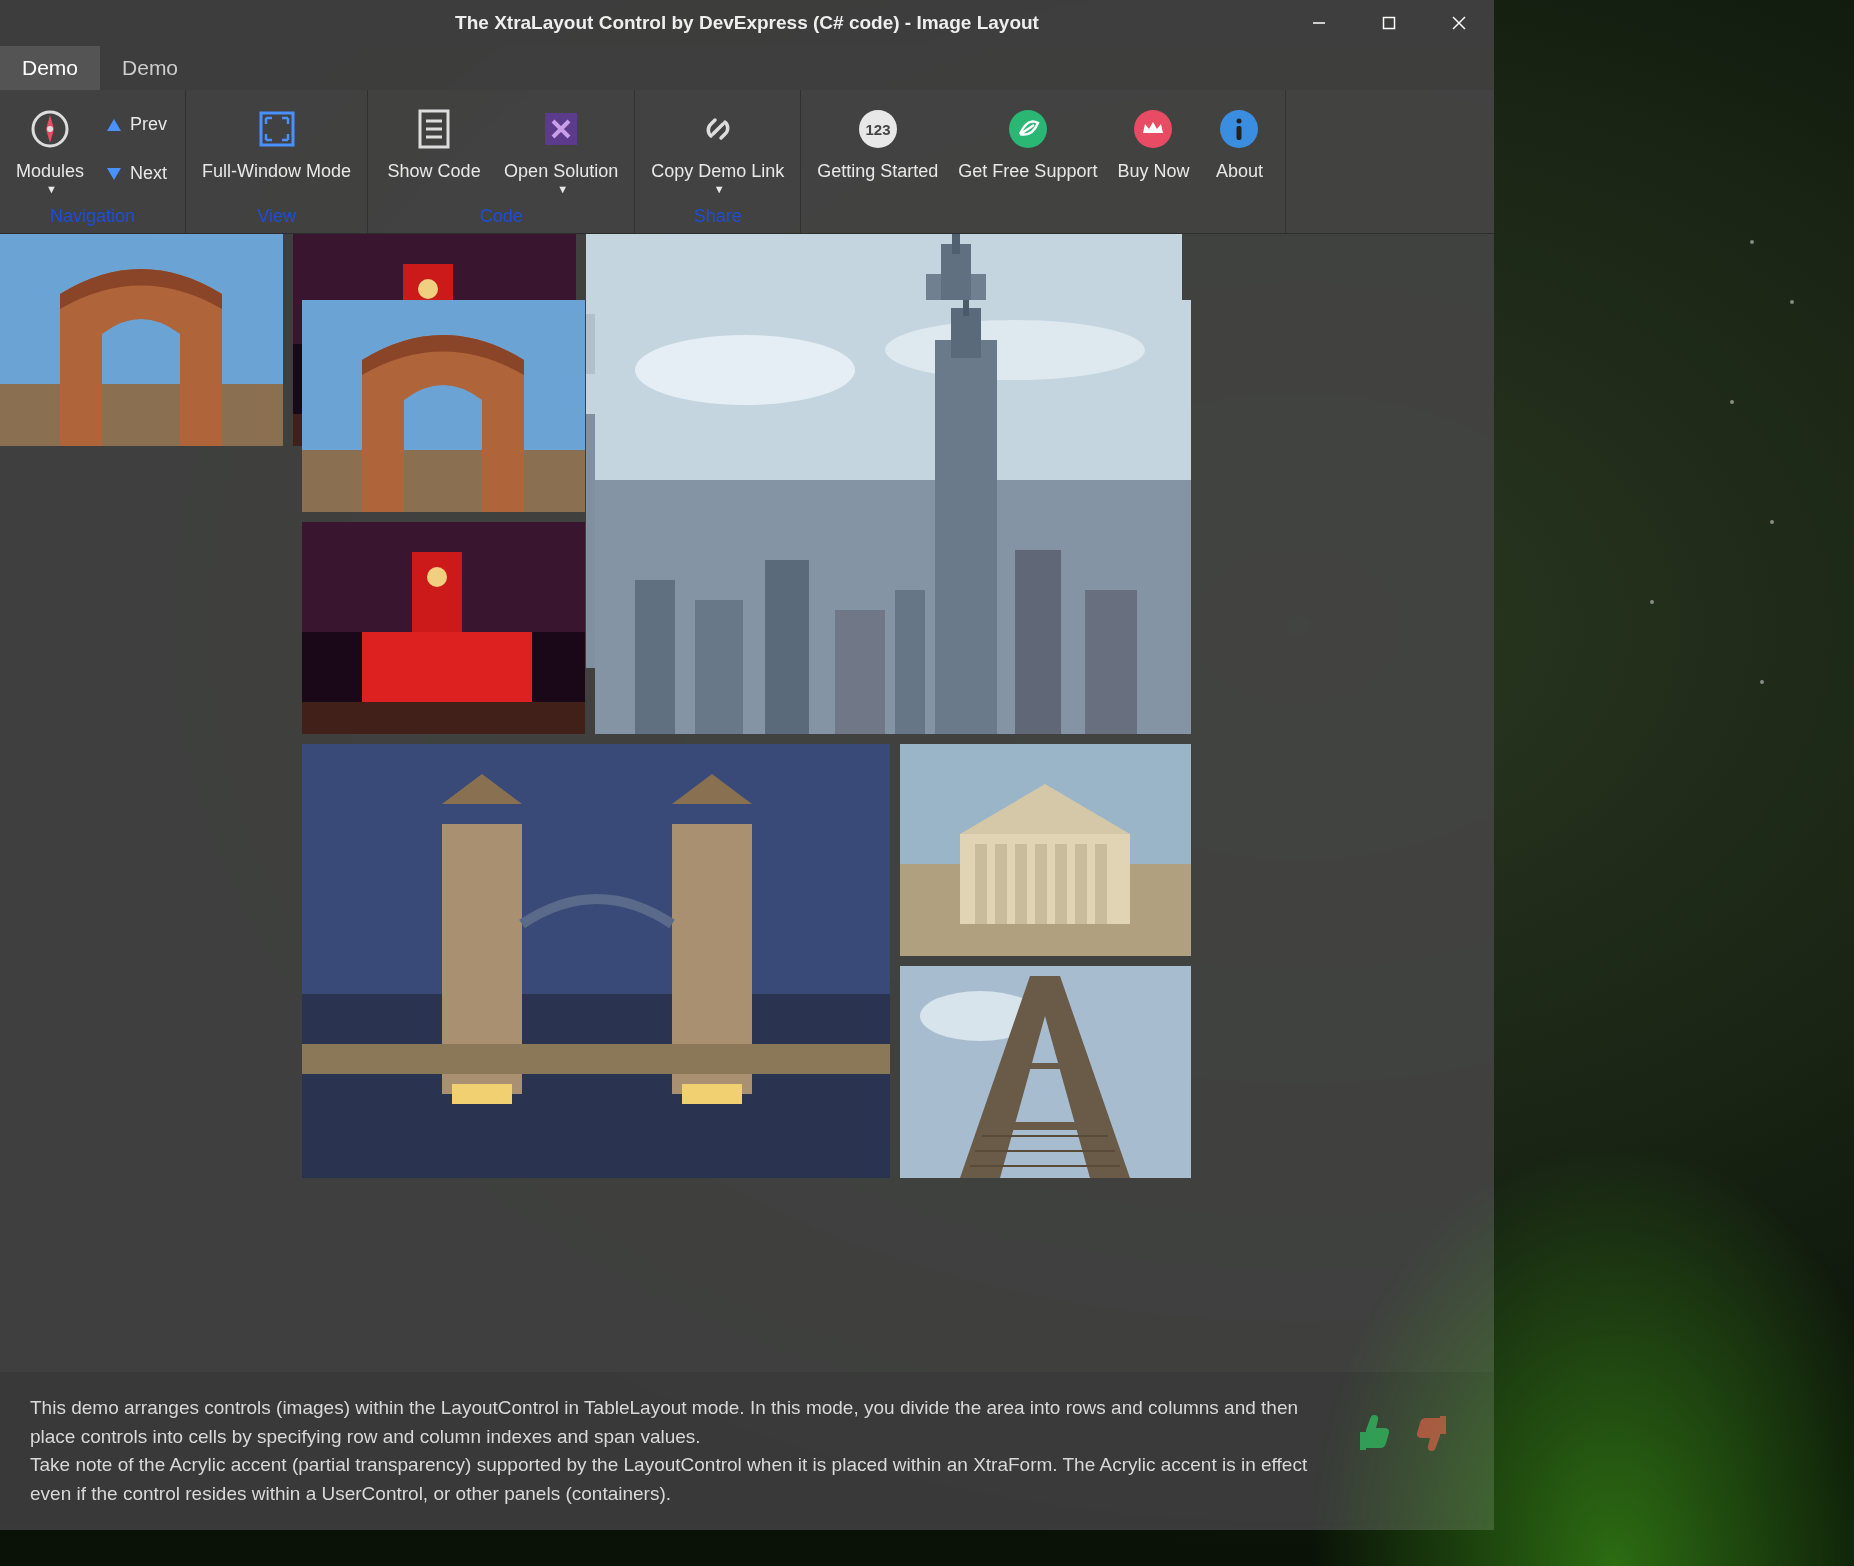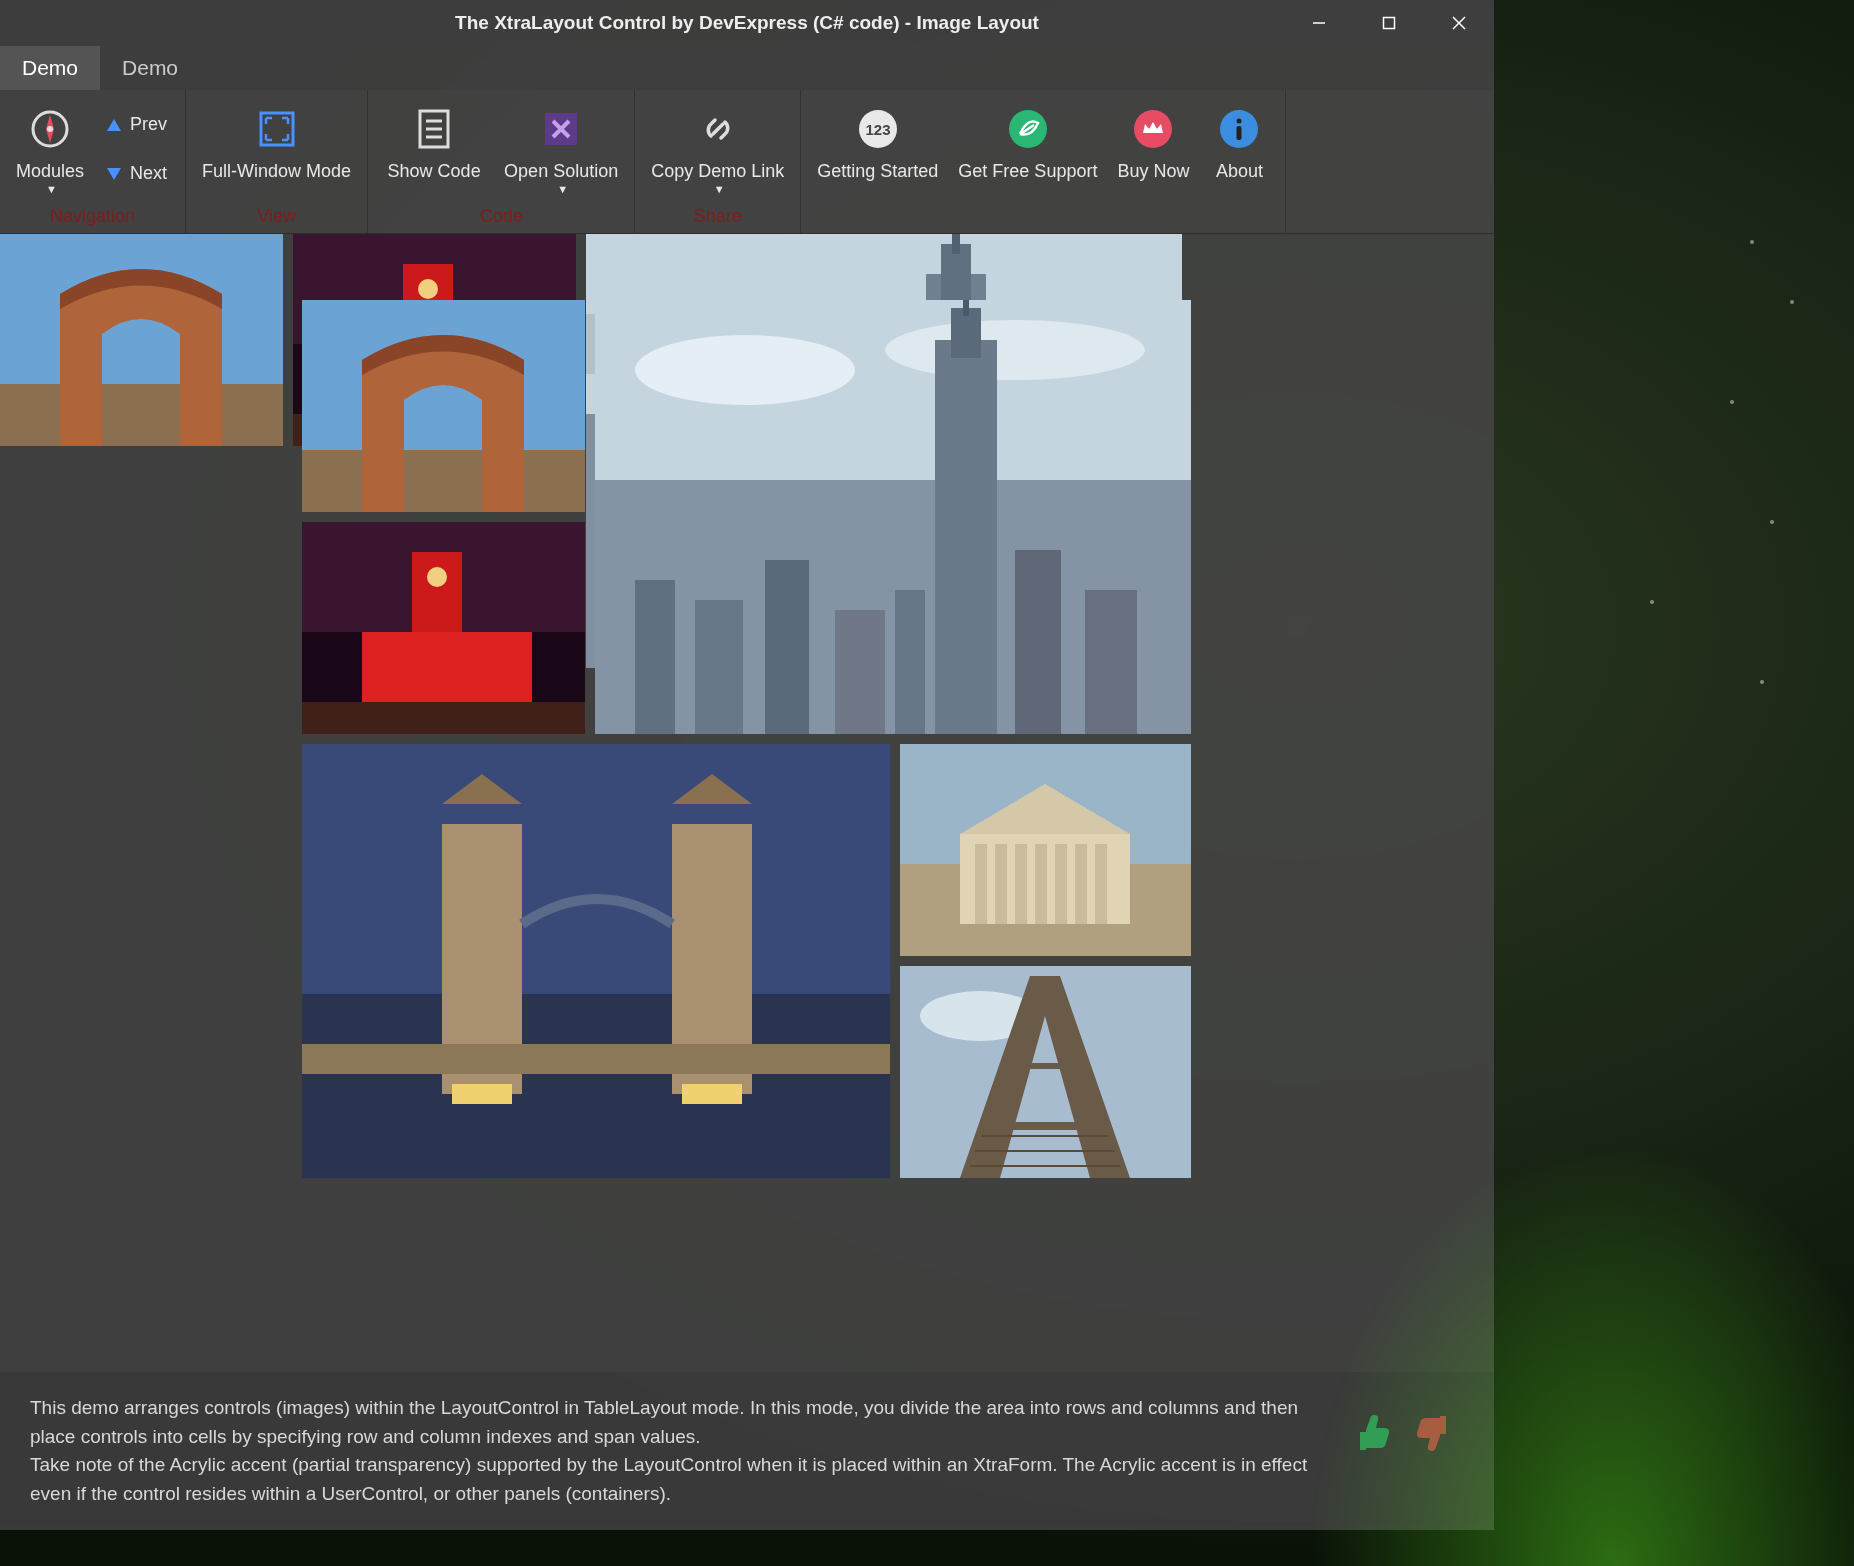--- a/index.html
+++ b/index.html
@@ -44,21 +44,21 @@
   }
   .titlebar .title { font-size: 19px; font-weight:600; color:#eee;}
   .win-controls { position:absolute; right:0; top:0; height:46px; display:flex;}
   .win-btn { width:70px; height:46px; display:flex; align-items:center; justify-content:center; color:#fff;}
   .tabs { height:44px; display:flex; align-items:stretch; background:rgba(60,60,60,0.3);}
   .tab { padding:0 22px; display:flex; align-items:center; font-size:21px; color:#ccc;}
   .tab.active{ background:rgba(90,90,90,0.8); color:#fff;}
   .ribbon { display:flex; background:rgba(70,70,70,0.4); border-bottom:1px solid rgba(0,0,0,0.3);}
   .ribbon-group{ display:flex; flex-direction:column; padding:8px 6px 4px; border-right:1px solid rgba(0,0,0,0.25);}
   .ribbon-group-items{ display:flex; flex:1;}
-  .ribbon-group-label{ text-align:center; color:#7f1d1d; font-size:18px; padding:6px 0 2px;}
+  .ribbon-group-label{ text-align:center; color:#1d4ed8; font-size:18px; padding:6px 0 2px;}
   .rbtn{ display:flex; flex-direction:column; align-items:center; justify-content:flex-start; padding:4px 10px; min-width:80px; text-align:right; color:#e8e8e8; font-size:18px; line-height:1.25;}
   .rbtn .ic{ width:42px; height:42px; margin:6px 0 10px; display:flex; align-items:center; justify-content:center;}
   .nav-sub{ display:flex; flex-direction:column; justify-content:center; gap:28px; padding:0 12px;}
   .nav-sub .row{ display:flex; align-items:center; gap:8px; font-size:18px; color:#e8e8e8;}
   .content{ flex:1; position:relative; overflow:hidden;}
   .gallery{ position:absolute; left:300px; top:66px; width:900px;}
   .grow{ display:flex; gap:10px; margin-bottom:10px;}
   .ph{ background:#777; position:relative; overflow:hidden;}
   .ph svg{width:100%;height:100%;display:block;}
   .footer{ padding:22px 30px; background:rgba(55,55,55,0.6); display:flex; align-items:flex-start; gap:20px;}

